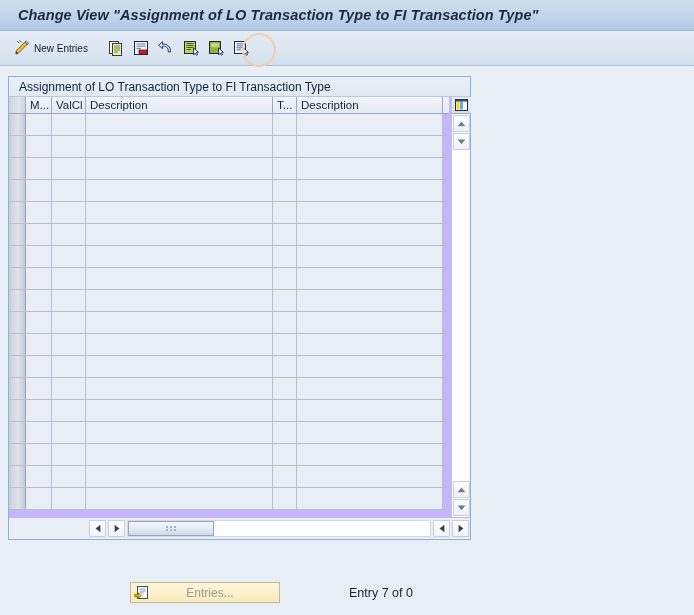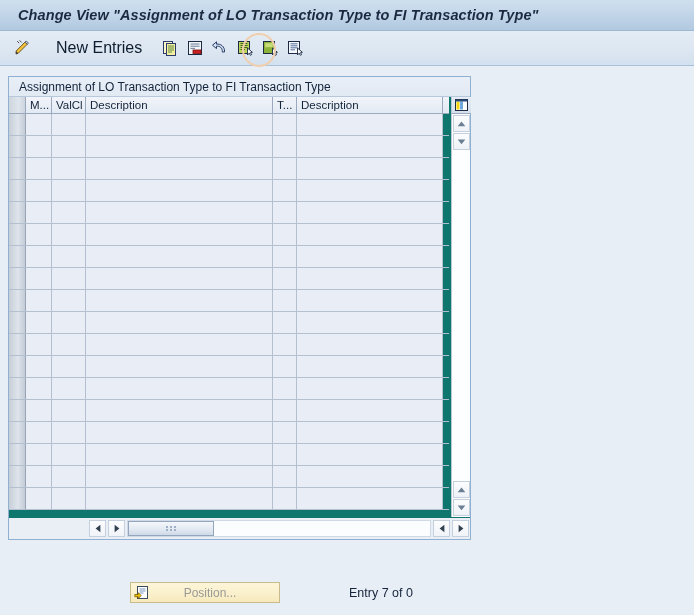--- a/index.html
+++ b/index.html
@@ -42,22 +42,22 @@
     border-bottom: 1px solid #a8c0d8;
     display: flex; align-items: center;
   }
   .tb-item {
     display: flex; align-items: center;
     height: 26px;
     cursor: default;
   }
   .tb-pencil { margin-left: 13px; }
   .tb-label {
-    margin-left: 25px;
-    font-size: 16px;
+    margin-left: 3px;
+    font-size: 10px;
     color: #0d1c2e;
     white-space: nowrap;
   }
   .tb-gap { width: 12px; }
   .tb-icon { margin-left: 7px; display: flex; align-items: center; }
 
   .watermark {
     position: absolute;
     left: 266px; top: 36px;
     font-family: "Liberation Serif", serif;
@@ -74,21 +74,21 @@
     border: 2px solid #f0cfae;
     border-radius: 50%;
     pointer-events: none;
   }
 
   
   .table-frame {
     position: absolute;
     left: 8px; top: 76px;
     width: 463px; height: 464px;
-    background: #0f766e;
+    background: #c4b5fd;
     border: 1px solid #8fb0d0;
   }
   .table-caption {
     height: 20px;
     background: linear-gradient(to bottom, #e9eff7 0%, #e1e9f3 100%);
     border-bottom: 1px solid #b7c8dc;
     display: flex; align-items: center;
     padding-left: 10px;
     font-size: 12px;
     color: #12233a;
@@ -559,18 +559,18 @@
   </div>
 
   <div class="pos-btn">
     <span class="ico">
       <svg width="15" height="15" viewBox="0 0 15 15">
         <rect x="3.5" y="1.5" width="10" height="12" fill="#ffffff" stroke="#3a4a60" stroke-width="1"></rect>
         <path d="M5.5 4 H11.5 M5.5 6 H11.5 M5.5 8 H9.5" stroke="#6a8bb5" stroke-width="0.9"></path>
         <path d="M0.8 9.5 L4.2 9.5 L4.2 7.6 L7.2 10.6 L4.2 13.6 L4.2 11.7 L0.8 11.7 Z" fill="#f2c300" stroke="#7a5c00" stroke-width="0.8" stroke-linejoin="round"></path>
       </svg>
     </span>
-    <span class="lbl">Position...</span>
+    <span class="lbl">Entries...</span>
   </div>
 
   <div class="entry-text">Entry 7 of 0</div>
 
 </div>
 
 </body></html>

